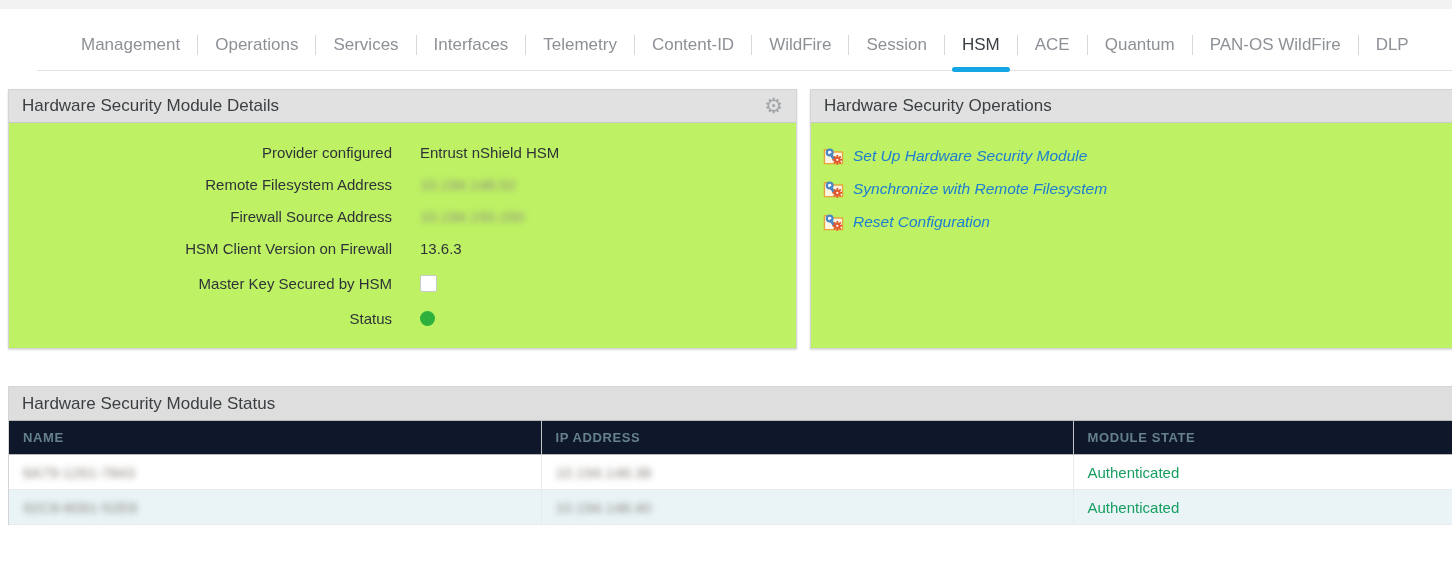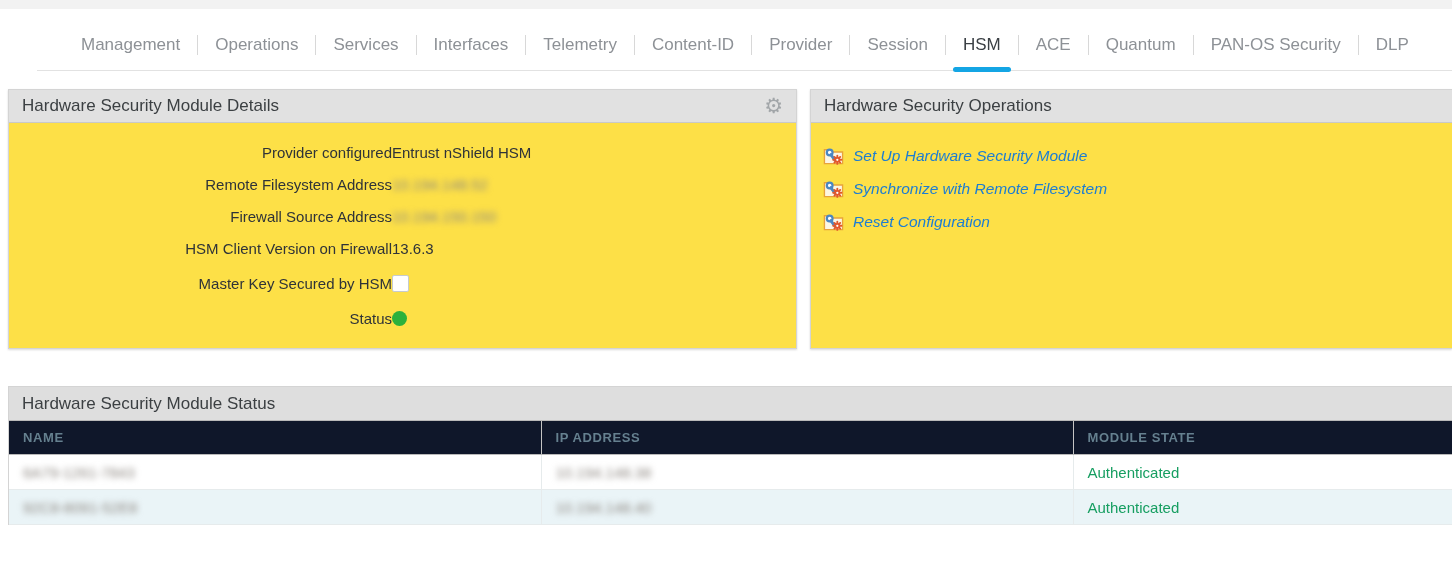--- a/index.html
+++ b/index.html
@@ -36,21 +36,21 @@
   .tab.active .tab-underline {
     position: absolute; left: 7px; right: 7px; bottom: -2px;
     height: 5px; border-radius: 3px;
     background: #14a5e4;
   }
   .tabsep { width: 1px; height: 20px; background: #d8d8d8; margin-top: 10px; }
 
   
   .panels { display: flex; gap: 13px; margin: 18px 0 0 8px; }
   .panel {
-    background: #fde047;
+    background: #bef264;
     border: 1px solid #d4d4d4;
     box-shadow: 0 1px 2px rgba(0,0,0,.15);
     height: 260px;
   }
   .panel.left { width: 789px; }
   .panel.right { flex: 1; border-right: none; }
   .panel-header {
     height: 33px;
     background: #e1e1e1;
     border-bottom: 1px solid #c9c9c9;
@@ -62,21 +62,21 @@
     font-family: "DejaVu Sans", sans-serif;
     font-size: 21px; color: #a2a6a9; line-height: 1;
     cursor: pointer;
   }
 
   
   .details-body { padding-top: 20px; }
   .drow { display: flex; align-items: center; margin-bottom: 13px; min-height: 19px; }
   .drow.gap { margin-top: 16px; }
   .dlabel {
-    width: 383px; text-align: right; margin-right: 0;
+    width: 383px; text-align: right; margin-right: 28px;
     font-size: 15px; color: #2f3338; flex-shrink: 0;
   }
   .dvalue { font-size: 15px; color: #2f3338; }
   .blurred { filter: blur(3px); color: #8d8781; }
   .checkbox {
     width: 17px; height: 17px;
     border: 1px solid #c6cbce; border-radius: 2px;
     background: #fff; cursor: pointer;
   }
   .status-dot {
@@ -132,34 +132,34 @@
   <div class="tab">Operations</div>
   <div class="tabsep"></div>
   <div class="tab">Services</div>
   <div class="tabsep"></div>
   <div class="tab">Interfaces</div>
   <div class="tabsep"></div>
   <div class="tab">Telemetry</div>
   <div class="tabsep"></div>
   <div class="tab">Content-ID</div>
   <div class="tabsep"></div>
-  <div class="tab">Provider</div>
+  <div class="tab">WildFire</div>
   <div class="tabsep"></div>
   <div class="tab">Session</div>
   <div class="tabsep"></div>
   <div class="tab active">
     <span>HSM</span>
     <div class="tab-underline"></div>
   </div>
   <div class="tabsep"></div>
   <div class="tab">ACE</div>
   <div class="tabsep"></div>
   <div class="tab">Quantum</div>
   <div class="tabsep"></div>
-  <div class="tab">PAN-OS Security</div>
+  <div class="tab">PAN-OS WildFire</div>
   <div class="tabsep"></div>
   <div class="tab">DLP</div>
 </div>
 
 <div class="panels">
 
   <div class="panel left">
     <div class="panel-header">
       <span>Hardware Security Module Details</span>
       <span class="gear-glyph">⚙</span>

